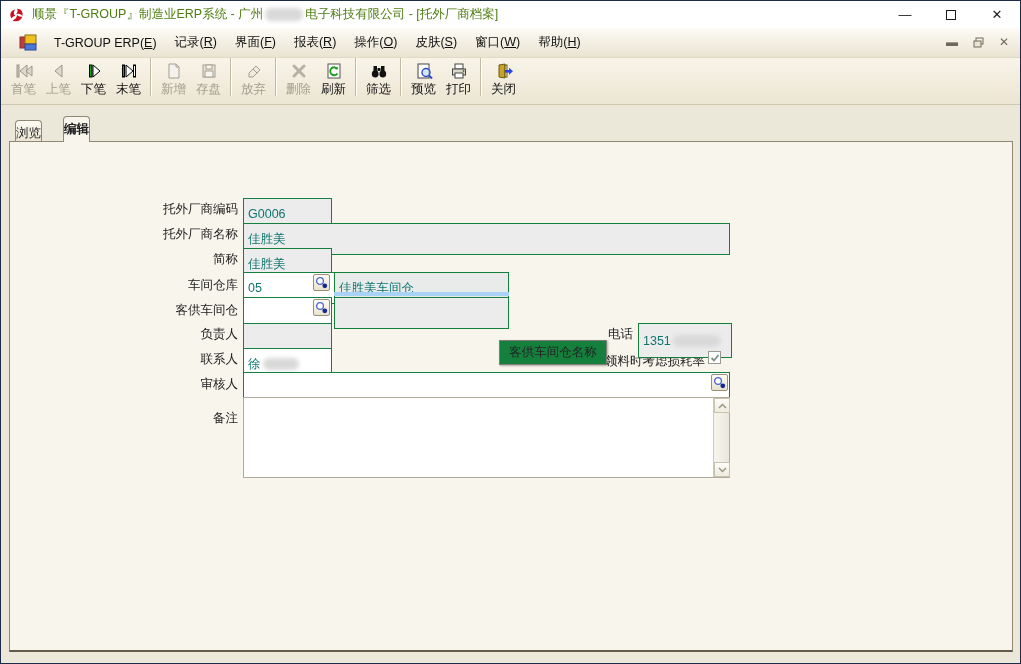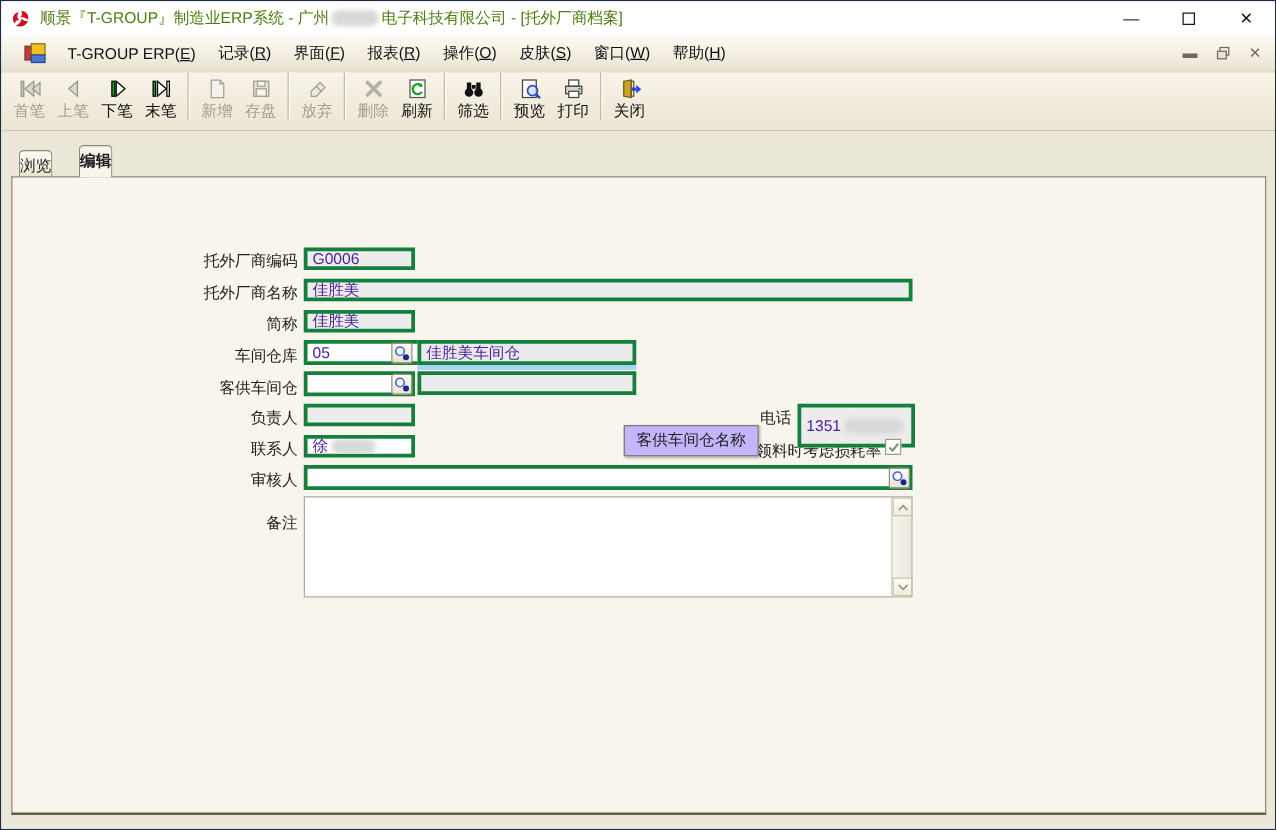--- a/index.html
+++ b/index.html
@@ -78,40 +78,40 @@
   }
   .tab-panel {
     position:absolute; left:8px; top:140px; width:1004px; height:511px;
     background:#f8f5ed; border:1px solid #8e8874; border-bottom:2px solid #625b4c;
     z-index:2;
   }
 
   
   .flabel { position:absolute; font-size:12.5px; color:#222; text-align:right; white-space:nowrap; z-index:4; }
   .fld, .fld-div {
-    position:absolute; border:3px solid #15803d; background:#ececec;
-    font-family:"Liberation Sans", sans-serif; font-size:12.5px; color:#4c1d95;
-    padding:1px 4px; z-index:4; outline:none;
+    position:absolute; border:1px solid #15803d; background:#ececec;
+    font-family:"Liberation Sans", sans-serif; font-size:12.5px; color:#0f766e;
+    padding:15px 4px; z-index:4; outline:none;
   }
   .fld.white, .fld-div.white { background:#fff; }
   .fld-div { display:flex; align-items:center; overflow:hidden; }
   .lookup-btn {
     position:absolute; width:17px; height:17px; z-index:5;
     background:linear-gradient(#fdfbf4,#e8e2d0);
     border:1px solid #988f7c; border-radius:2px;
     display:flex; align-items:center; justify-content:center; padding:0;
   }
   .focus-bar { position:absolute; background:#a9d3f6; z-index:4; }
   .checkbox {
     position:absolute; width:13px; height:13px; background:#fff;
     border:1px solid #9a9a92; z-index:4; display:flex; align-items:center; justify-content:center;
   }
   .tooltip {
     position:absolute; left:498px; top:339px; width:108px; height:25px; z-index:6;
-    background:#c4b5fd; border:1px solid #7f7e78; box-shadow:1px 1px 2px rgba(0,0,0,.3);
+    background:#15803d; border:1px solid #7f7e78; box-shadow:1px 1px 2px rgba(0,0,0,.3);
     display:flex; align-items:center; justify-content:center;
     font-size:12.5px; color:#222; white-space:nowrap;
   }
   .memo {
     position:absolute; left:242px; top:396px; width:487px; height:81px;
     background:#fff; border:1px solid #b3a99a; z-index:4;
   }
   .memo .vscroll {
     position:absolute; right:0; top:0; width:16px; height:100%;
     background:linear-gradient(90deg,#f7f5ef,#eae7db);

